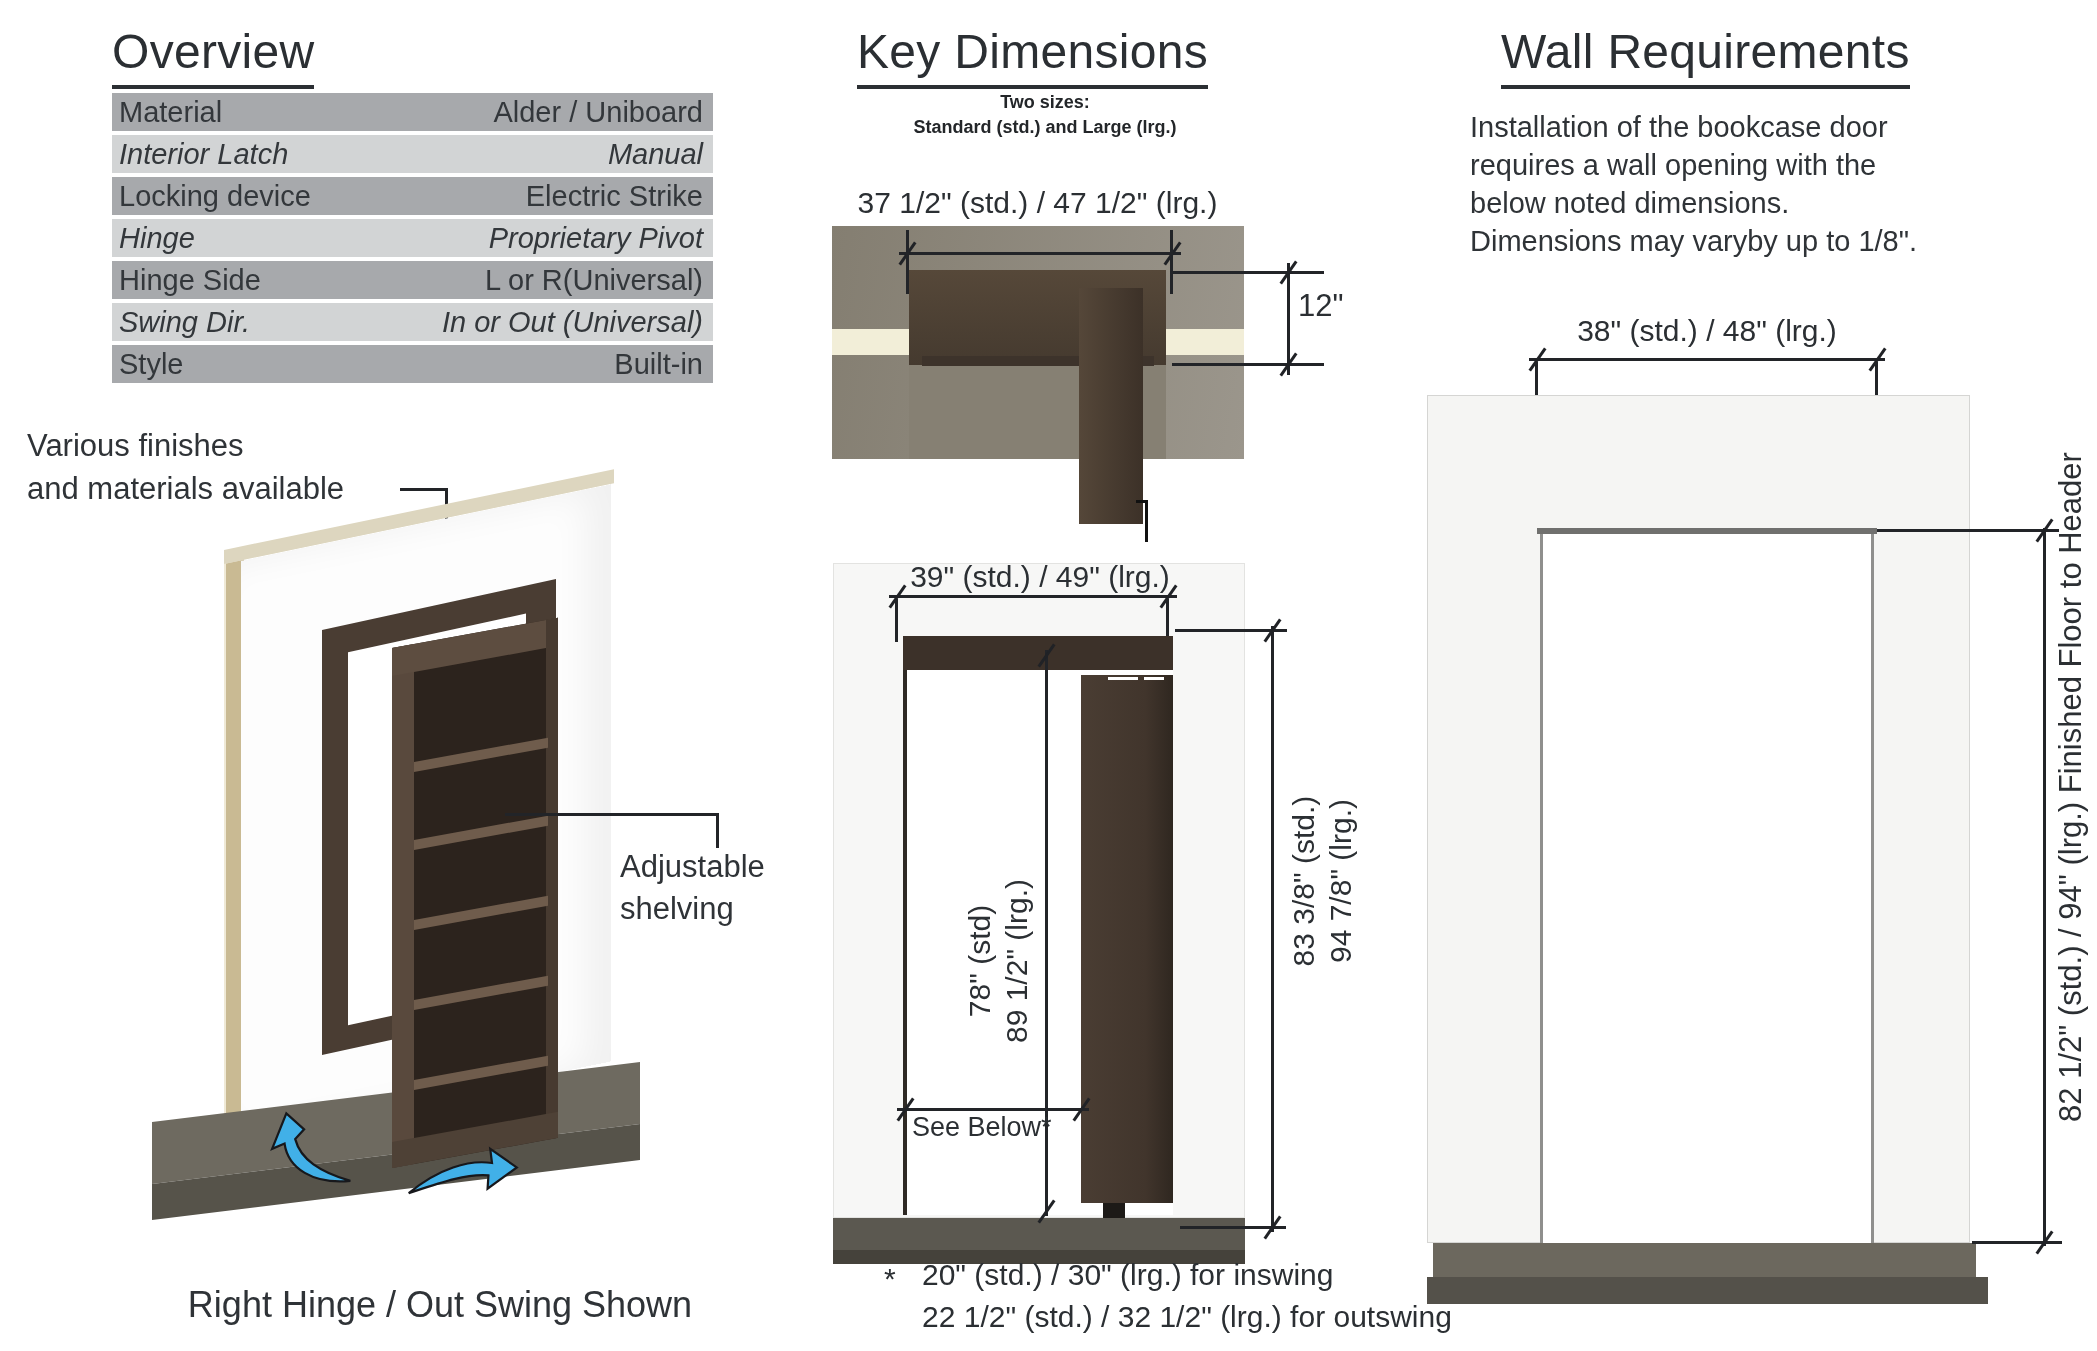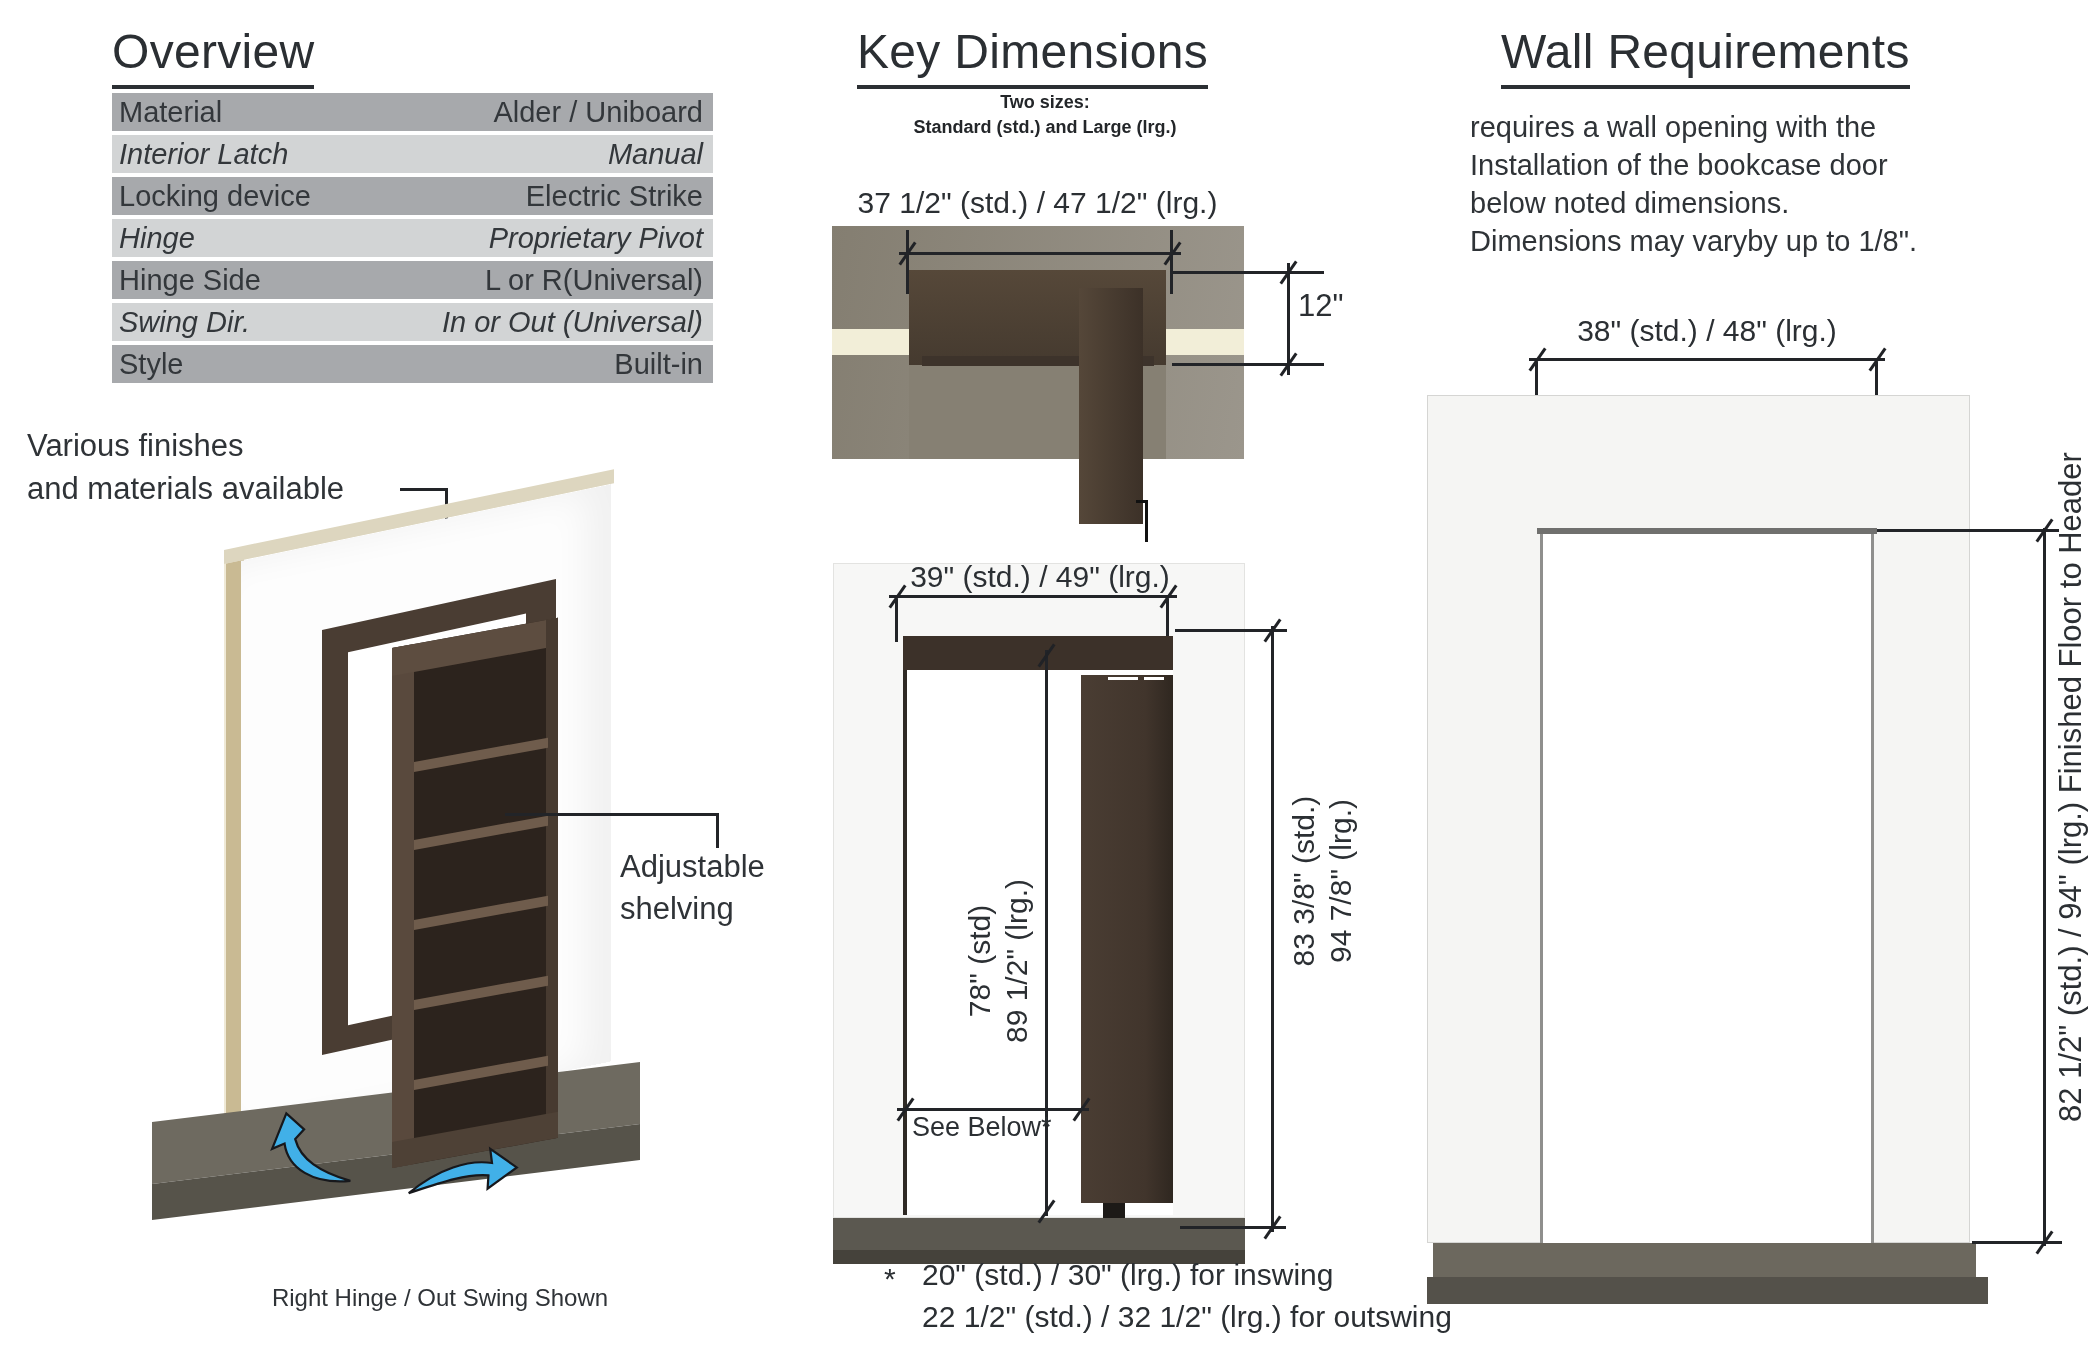--- a/index.html
+++ b/index.html
@@ -14,21 +14,21 @@
             padding:0 10px 0 7px;font-size:29px;color:#33373b;}
   .row-dark{background:#a7a9ac;}
   .row-light{background:#d2d4d5;font-style:italic;}
   .note{position:absolute;font-size:31px;line-height:43px;color:#2f3337;white-space:nowrap;}
   .dim-label{position:absolute;font-size:30px;color:#2b2f33;white-space:nowrap;}
   .small-label{position:absolute;font-size:27px;color:#2b2f33;white-space:nowrap;}
   .line{position:absolute;background:#222428;}
   .tk{position:absolute;width:27px;height:3px;background:#202226;transform:rotate(-55deg);}
   .rot{position:absolute;transform:rotate(-90deg);text-align:center;font-size:30px;
        color:#2b2f33;line-height:37px;white-space:nowrap;}
-  .caption{position:absolute;font-size:24px;color:#2f3337;text-align:center;white-space:nowrap;}
+  .caption{position:absolute;font-size:36px;color:#2f3337;text-align:center;white-space:nowrap;}
   .subtitle{position:absolute;font-size:18px;font-weight:600;color:#232629;
             text-align:center;white-space:nowrap;}
   .centered{text-align:center;}
 </style>
 </head>
 <body>
 
 <div id="page">
 
   <div class="sec-title" style="left:112px;top:24px;text-align:center;">Overview</div>
@@ -191,22 +191,22 @@
   <div class="tk" style="left:892px;top:1108px;"></div>
   <div class="tk" style="left:1068px;top:1108px;"></div>
   <div class="small-label" style="left:912px;top:1112px;">See Below*</div>
 
   <div class="dim-label" style="left:884px;top:1262px;font-size:30px;">*</div>
   <div class="dim-label" style="left:922px;top:1258px;font-size:30px;">20" (std.) / 30" (lrg.) for inswing</div>
   <div class="dim-label" style="left:922px;top:1300px;font-size:30px;">22 1/2" (std.) / 32 1/2" (lrg.) for outswing</div>
 
   <div class="sec-title" style="left:1470px;top:24px;margin-left:31px;">Wall Requirements</div>
   <div class="abs" style="left:1470px;top:108px;font-size:29px;line-height:38px;color:#2f3337;">
+    <div>Installation of the bookcase door</div>
     <div>requires a wall opening with the</div>
-    <div>Installation of the bookcase door</div>
     <div>below noted dimensions.</div>
     <div>Dimensions may varyby up to 1/8".</div>
   </div>
 
   <div class="dim-label centered" style="left:1522px;top:314px;width:370px;">38" (std.) / 48" (lrg.)</div>
   <div class="line" style="left:1529px;top:358px;width:356px;height:3px;"></div>
   <div class="tk" style="left:1524px;top:358px;"></div>
   <div class="tk" style="left:1864px;top:358px;"></div>
   <div class="line" style="left:1535px;top:362px;width:3px;height:168px;"></div>
   <div class="line" style="left:1875px;top:362px;width:3px;height:168px;"></div>

